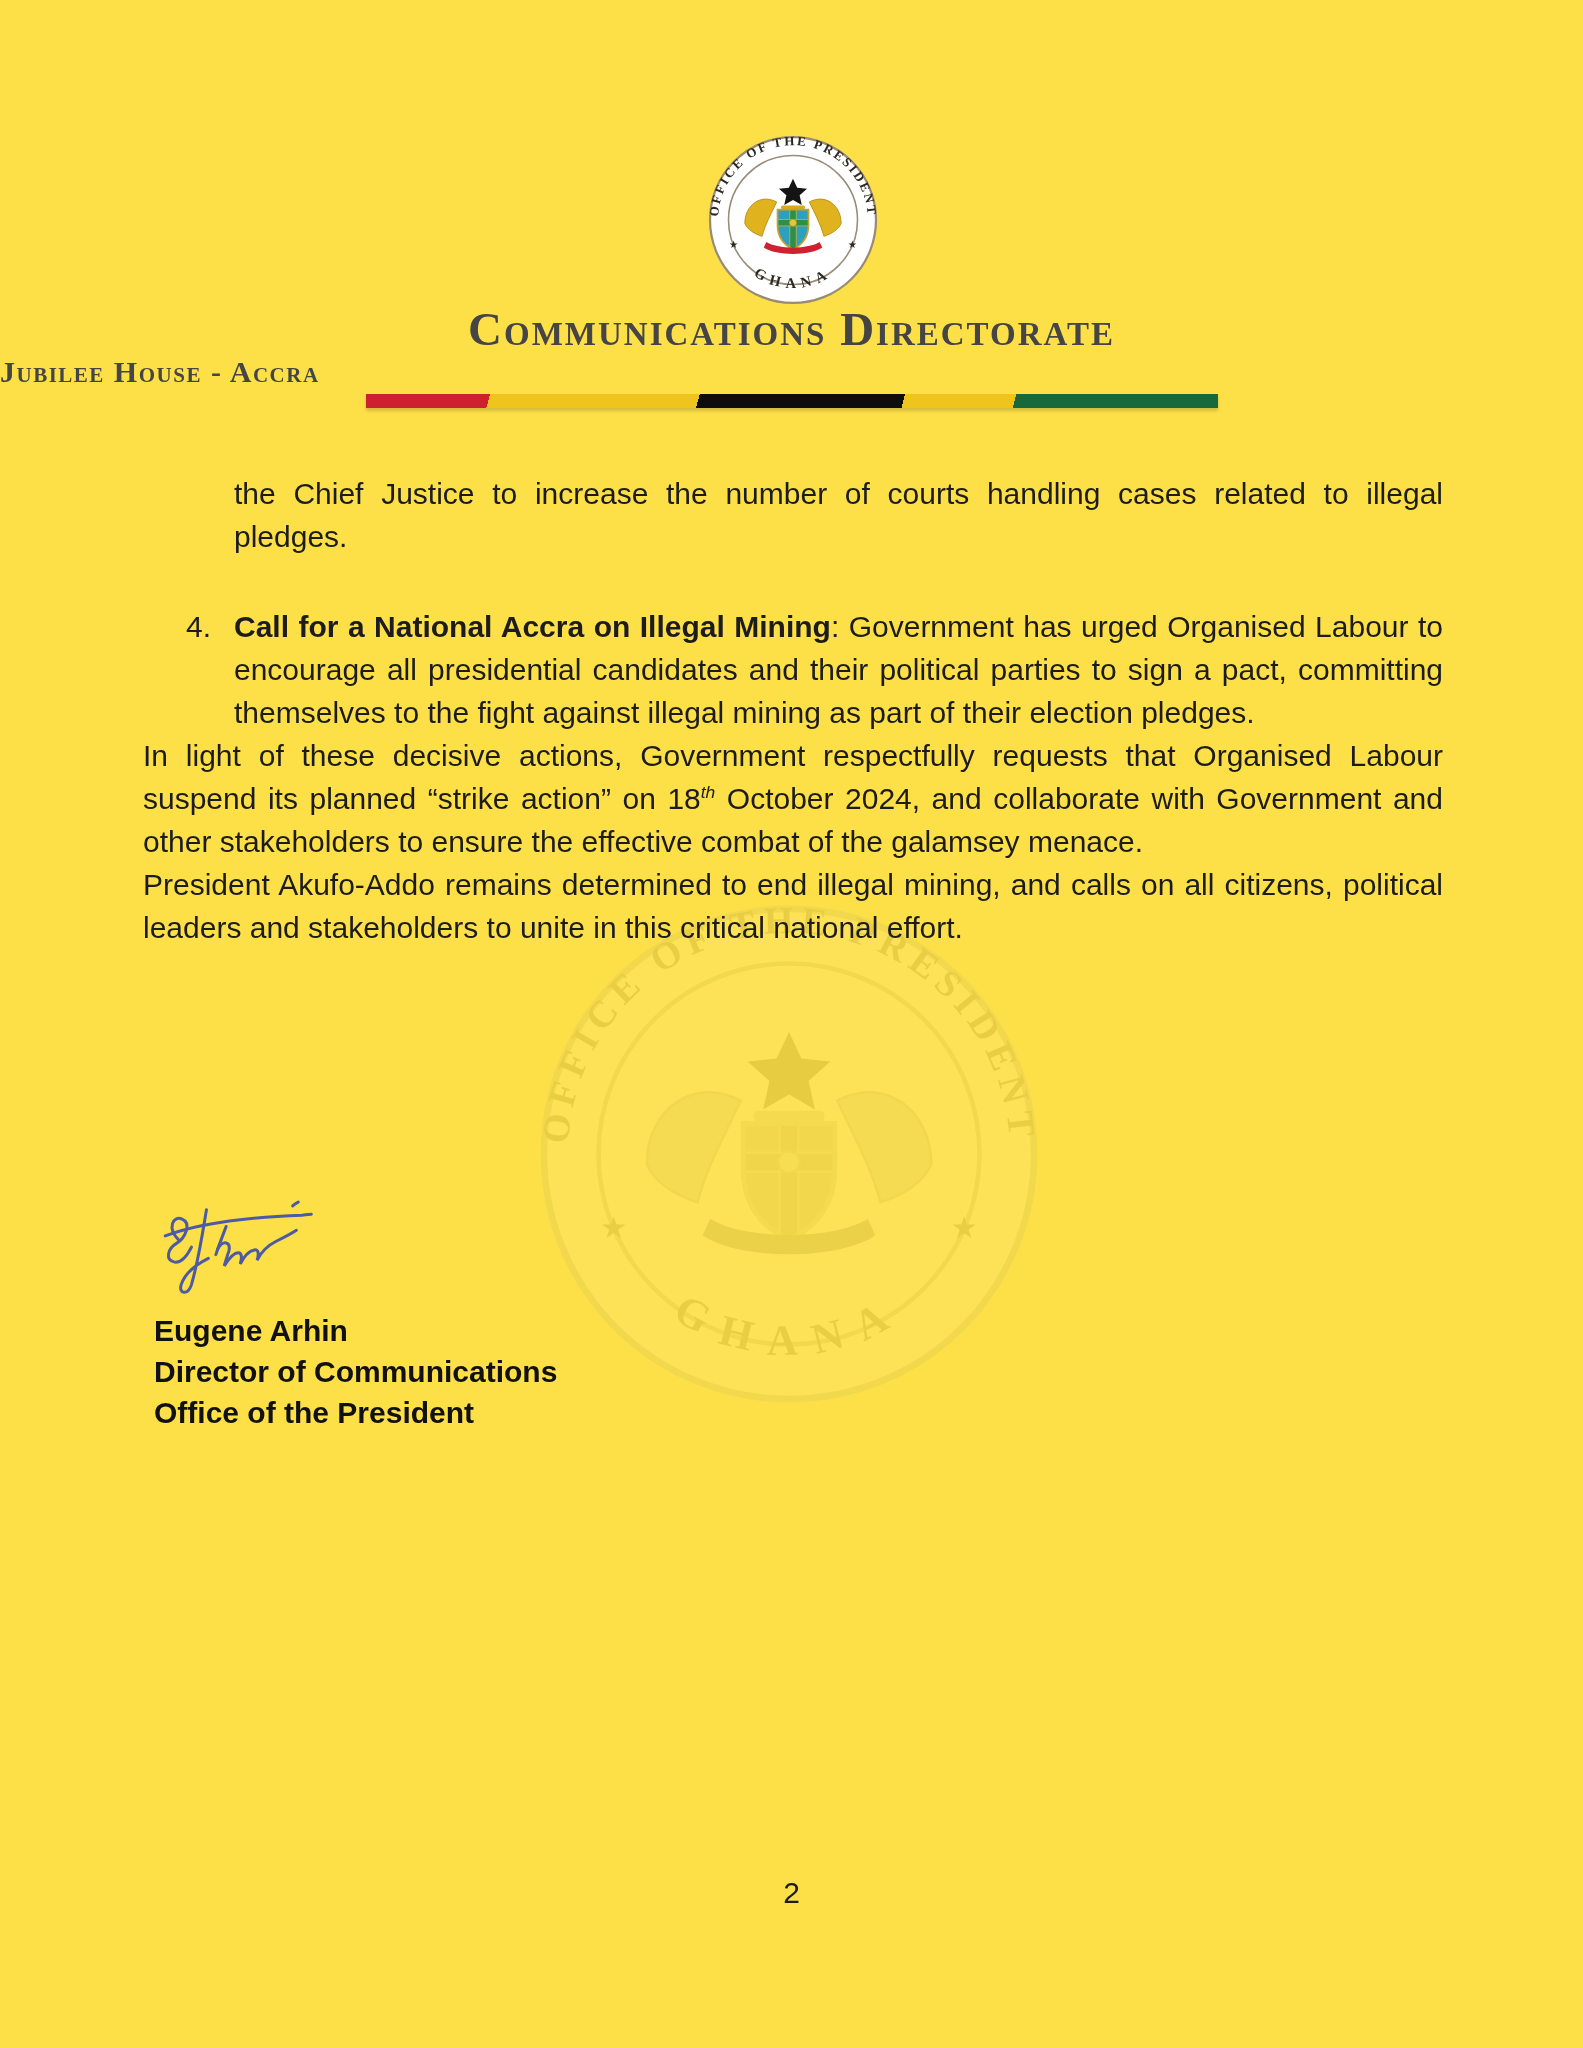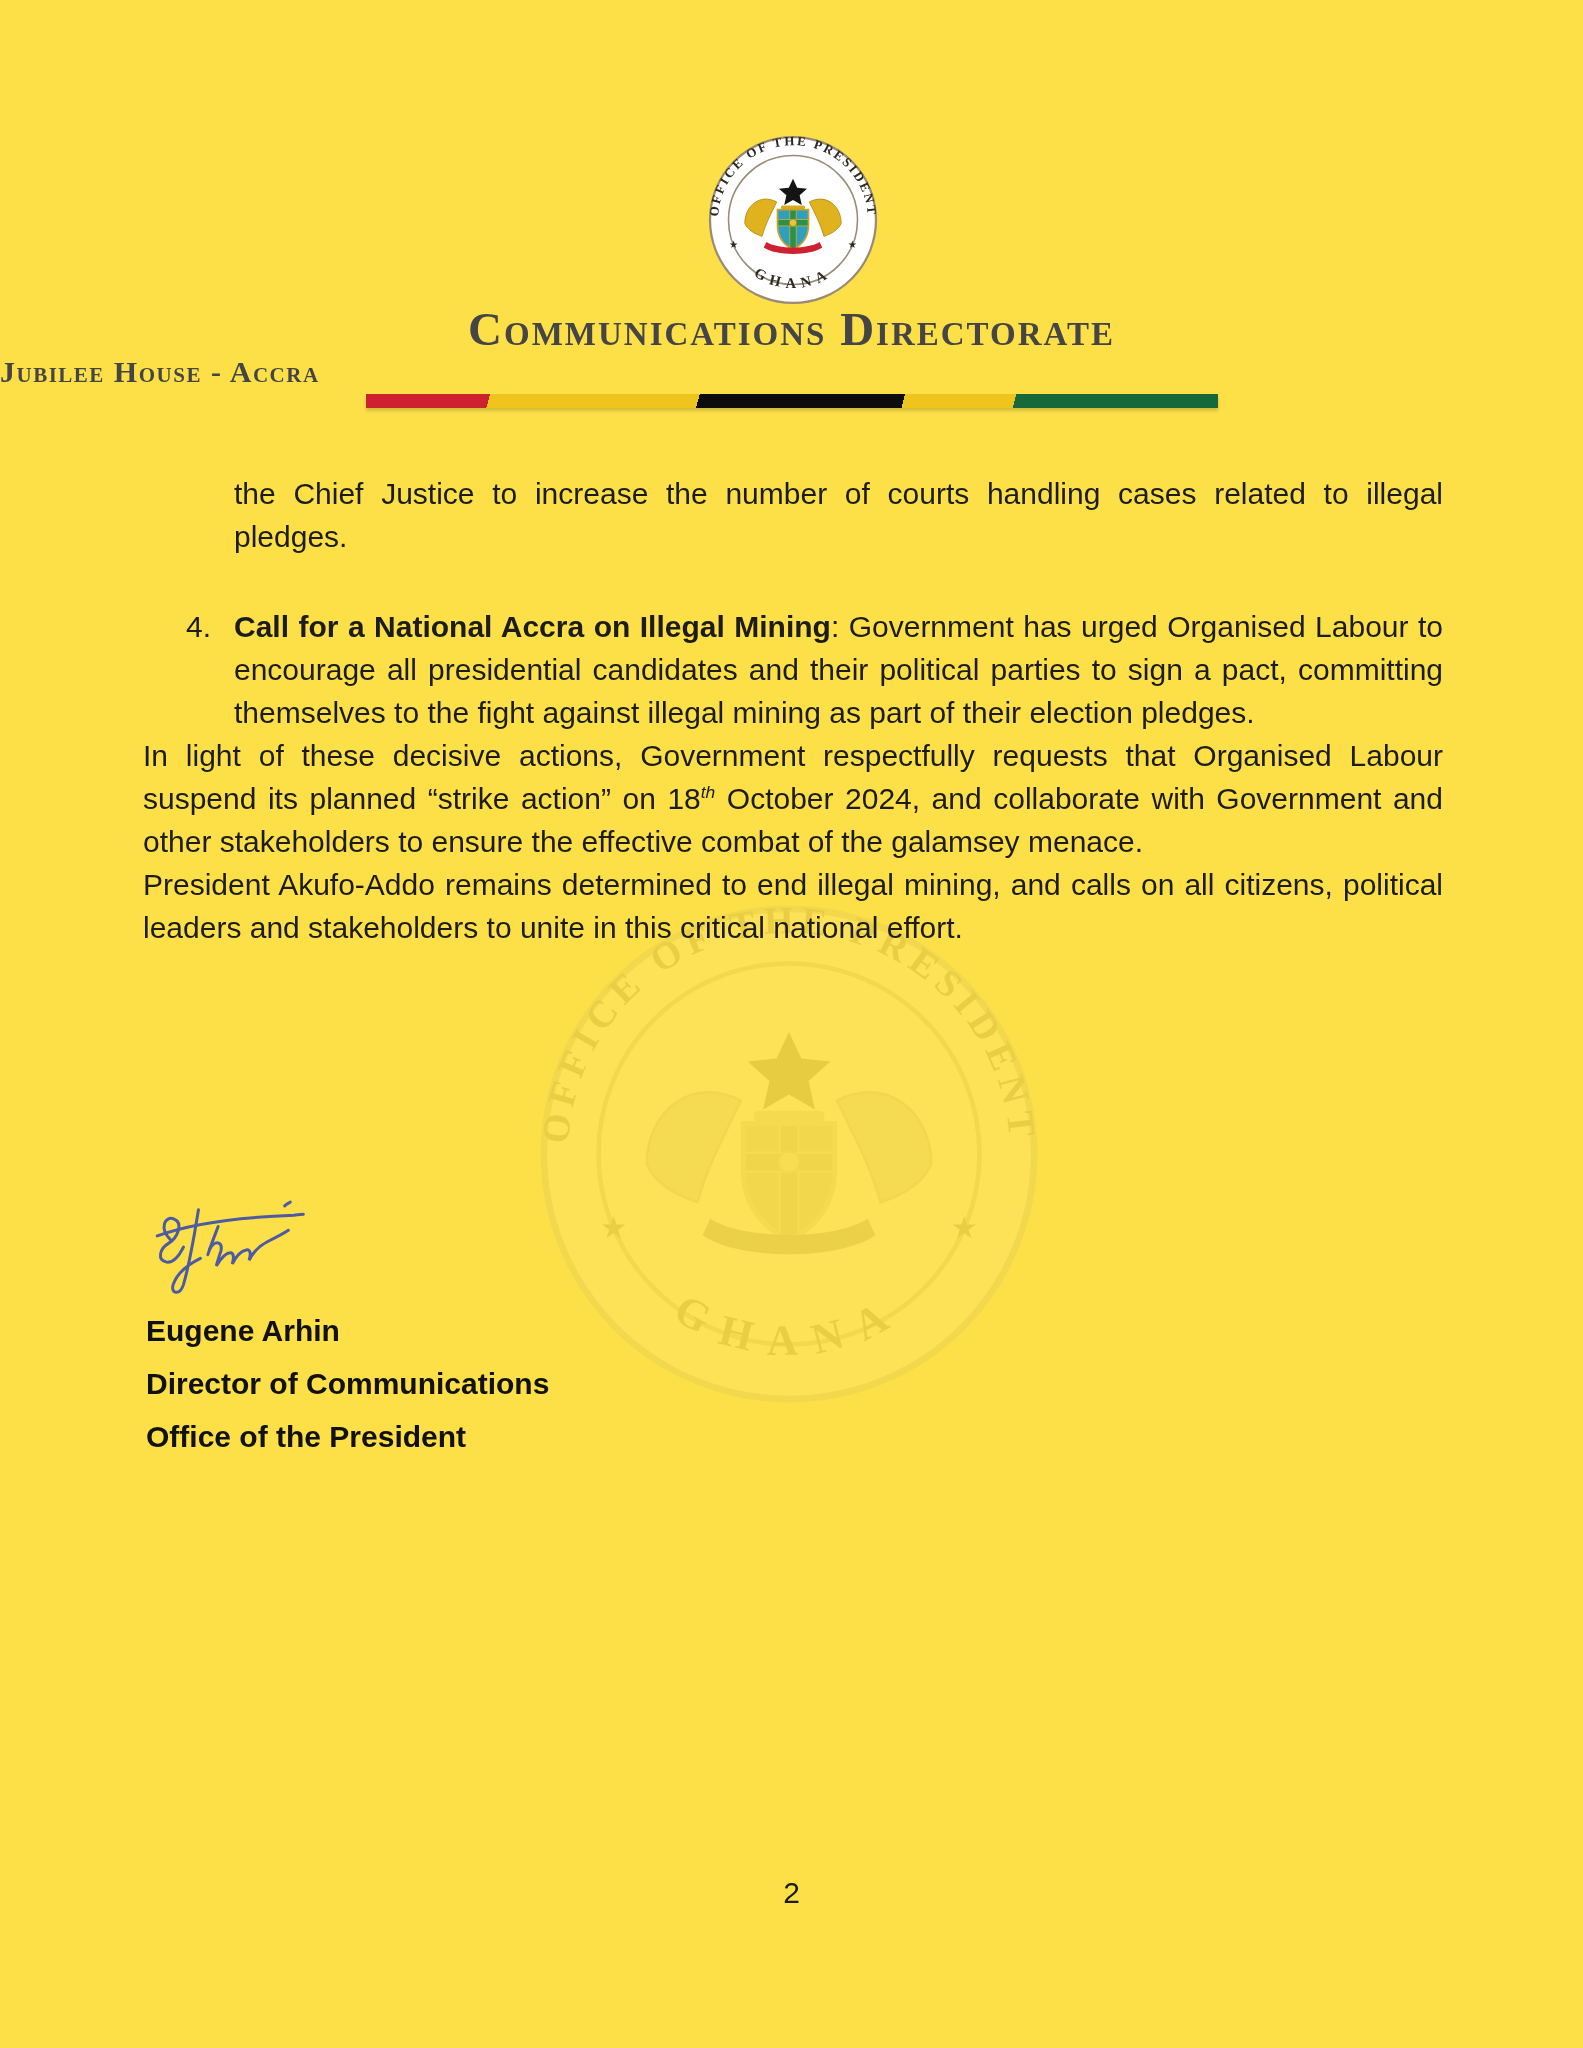--- a/index.html
+++ b/index.html
@@ -62,24 +62,24 @@
   .body-col p{margin:0;}
   .cont-par{padding-left:91px;}
   .list-item{display:flex;margin-top:47px;}
   .item-number{flex:0 0 91px;padding-left:43px;box-sizing:border-box;text-align:left;}
   .item-body{flex:1;text-align:justify;}
   .par-request{margin-top:28px;}
   .par-president{margin-top:28px;}
   b{font-weight:700;}
   sup{font-size:.58em;line-height:0;vertical-align:super;font-style:italic;}
   
-  .sig-block{position:absolute;left:146px;top:1196px;z-index:1;}
+  .sig-block{position:absolute;left:154px;top:1196px;z-index:1;}
   .signature-svg{display:block;width:178px;height:106px;}
   .sig-name,.sig-title,.sig-office{
-    font-weight:700;font-size:30px;line-height:41px;color:#111;margin-top:12px;
+    font-weight:700;font-size:30px;line-height:41px;color:#111;
   }
   .sig-name{margin-top:8px;}
   
   .page-num{
     position:absolute;top:1876px;left:0;width:100%;
     text-align:center;font-size:30px;z-index:1;
   }
   .svg-defs{position:absolute;width:0;height:0;overflow:hidden;}
 </style>
 </head>

